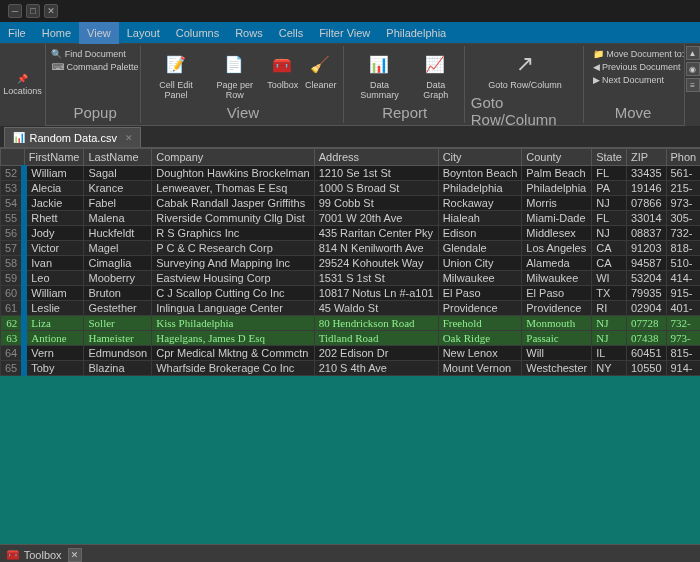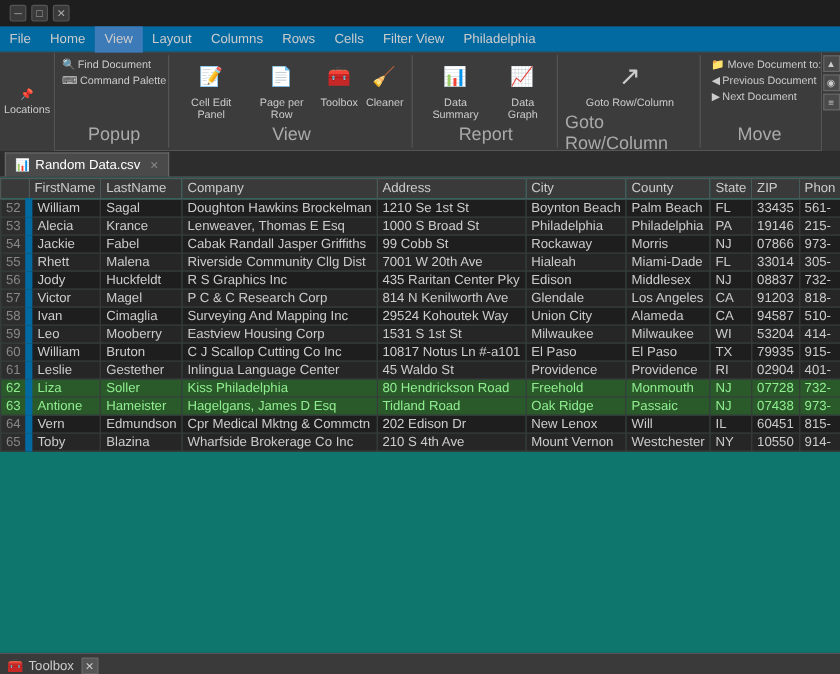--- a/index.html
+++ b/index.html
@@ -202,21 +202,21 @@
       z-index: 1;
     }
     td {
       border: 1px solid #3a3a3a;
       padding: 1px 4px;
       white-space: nowrap;
       color: #ccc;
     }
     tr:nth-child(even) td { background: #262626; }
     tr:nth-child(odd) td { background: #1e1e1e; }
-    tr.highlighted td { background: #2a5a2a !important; color: #90ee90; }
+    tr.highlighted td { background: #2a5a2a !important; color: #90ee90; font-family: Liberation Serif, serif; }
     .row-num {
       color: #888;
       background: #2d2d2d !important;
       border-right: 6px solid #0369a1;
       text-align: right;
       width: 30px;
     }
     .row-num-header {
       background: #3a3a3a;
       width: 30px;

